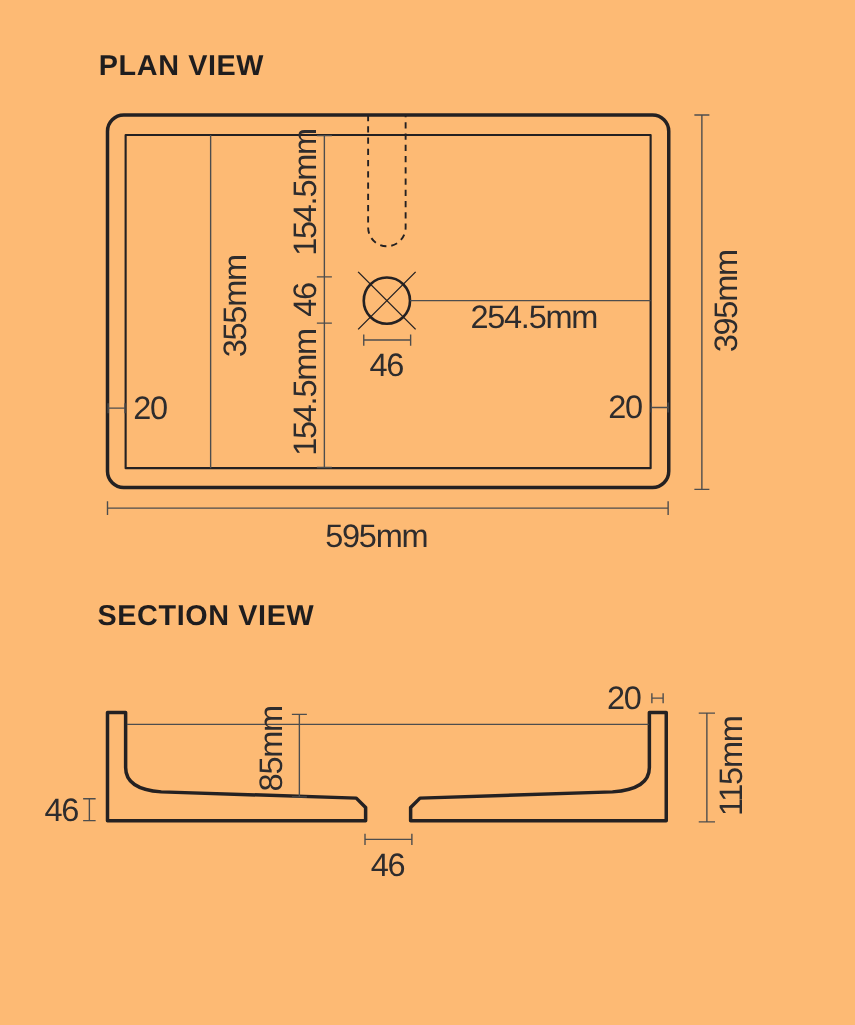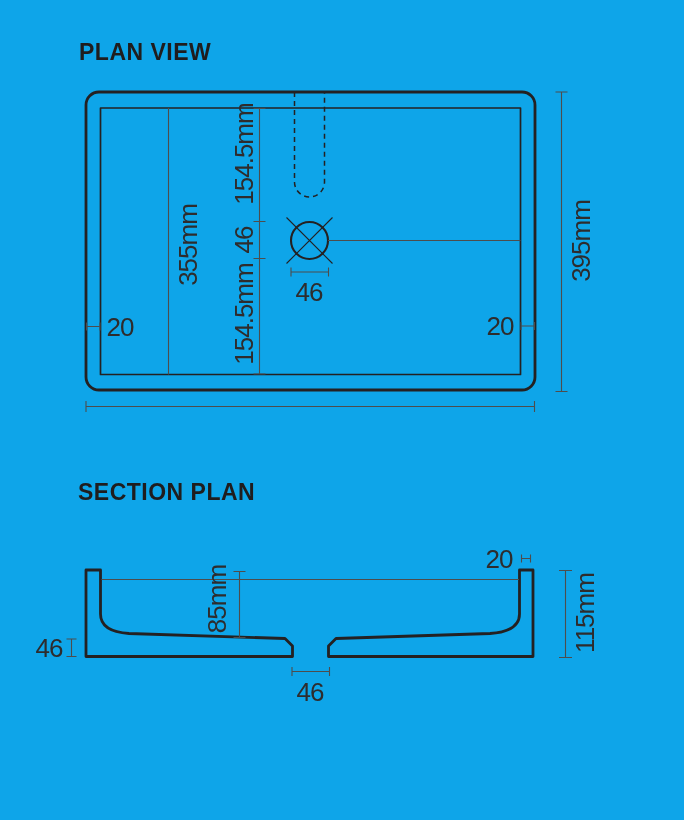--- a/index.html
+++ b/index.html
@@ -1,17 +1,17 @@
 <!DOCTYPE html>
 <html><head>
 <meta charset="utf-8">
 <style>
   html,body{margin:0;padding:0;background:#ffffff;}
   #stage{
-    position:relative;width:684px;height:820px;background:#0ea5e9;overflow:hidden;
+    position:relative;width:684px;height:820px;background:#fdba74;overflow:hidden;
     font-family:"Liberation Sans","DejaVu Sans",sans-serif;
   }
   #drawing-svg{position:absolute;left:0;top:0;}
   .view-title{
     position:absolute;font-size:23px;font-weight:700;letter-spacing:0.5px;
     color:#1f1d1e;white-space:nowrap;
   }
   .dim{
     position:absolute;font-size:26px;font-weight:400;letter-spacing:-1px;
     color:#2e2c2d;white-space:nowrap;transform:translate(-50%,-50%);
@@ -73,26 +73,28 @@
       <path d="M292 671.5 H329.5 M292 667 V676 M329.5 667 V676" stroke-width="1.1" stroke="#4d4d4d"></path>
     </g>
   </svg>
 
   <div class="view-title" style="left:79px;top:39px">PLAN VIEW</div>
 
   <div class="dim rot" style="left:188px;top:245px">355mm</div>
   <div class="dim rot" style="left:244px;top:154px">154.5mm</div>
   <div class="dim rot" style="left:244px;top:240px">46</div>
   <div class="dim rot" style="left:244px;top:314px">154.5mm</div>
+  <div class="dim" style="left:427px;top:254px">254.5mm</div>
   <div class="dim" style="left:309px;top:292px">46</div>
   <div class="dim" style="left:120px;top:327px">20</div>
   <div class="dim" style="left:500px;top:326px">20</div>
   <div class="dim rot" style="left:581px;top:241px">395mm</div>
+  <div class="dim" style="left:301px;top:429px">595mm</div>
 
-  <div class="view-title" style="left:78px;top:479px">SECTION PLAN</div>
+  <div class="view-title" style="left:78px;top:479px">SECTION VIEW</div>
 
   <div class="dim" style="left:499px;top:559px">20</div>
   <div class="dim rot" style="left:217px;top:599px">85mm</div>
   <div class="dim rot" style="left:585px;top:613px">115mm</div>
   <div class="dim" style="left:49px;top:648px">46</div>
   <div class="dim" style="left:310px;top:692px">46</div>
 
 </div>
 
 </body></html>

